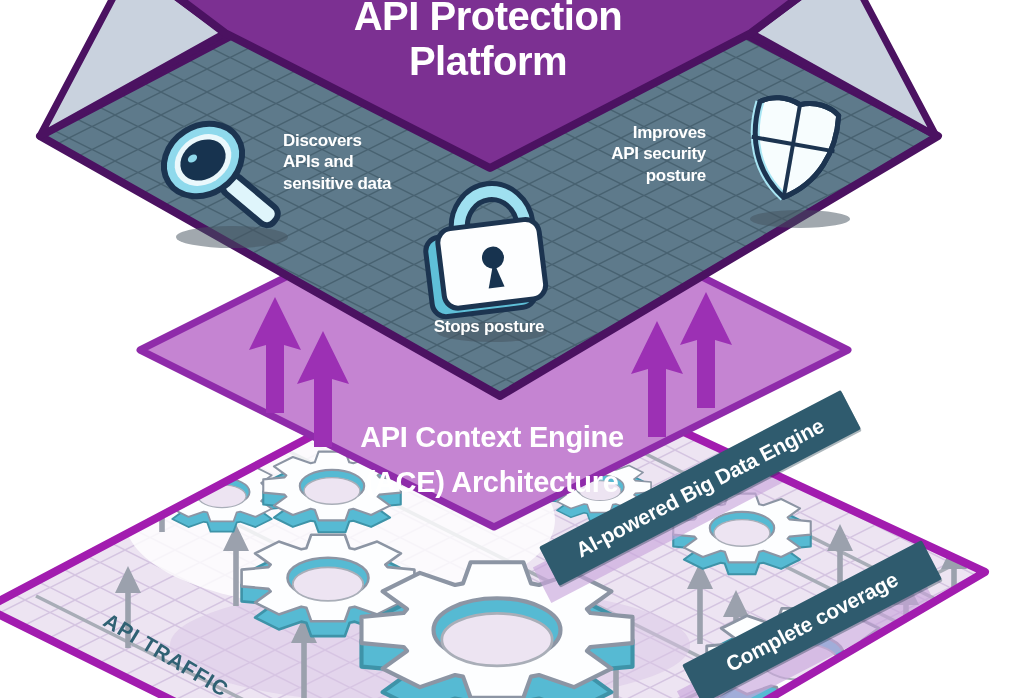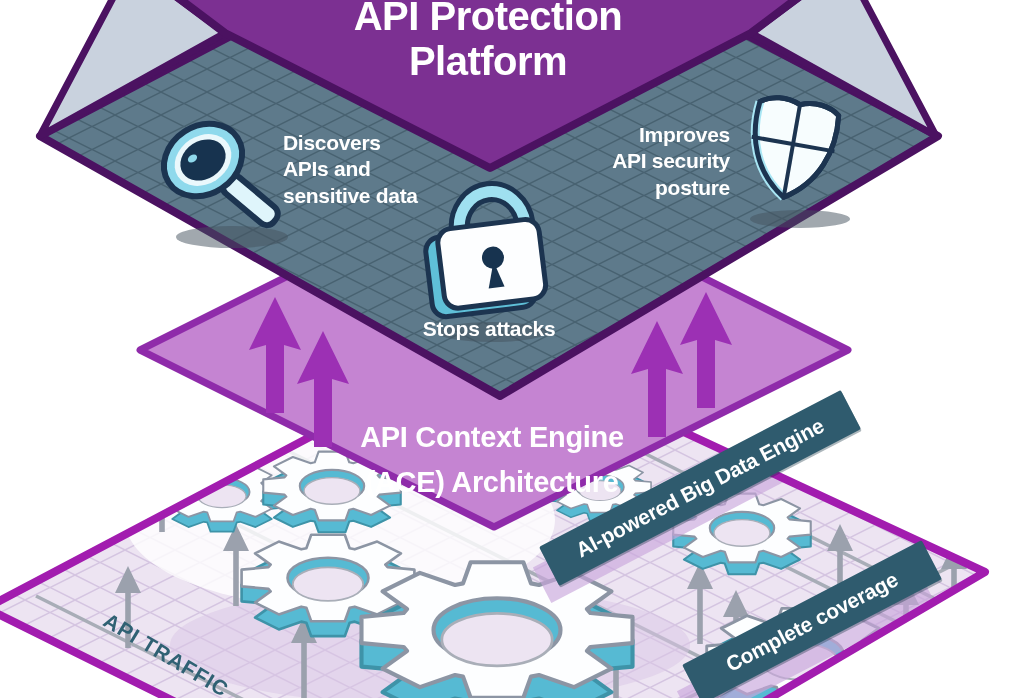--- a/index.html
+++ b/index.html
@@ -18,23 +18,23 @@
     color:#ffffff;
     white-space:pre-line;
     pointer-events:none;
   }
   .title{
     left:238px;top:-6px;width:500px;
     text-align:center;
     font-size:40px;line-height:1.12;
     letter-spacing:-0.5px;
   }
-  .feat{font-size:21px;line-height:1.26;letter-spacing:-0.3px;}
+  .feat{font-size:17px;line-height:1.26;letter-spacing:-0.3px;}
   .feat-discovers{left:283px;top:130px;width:170px;text-align:left;}
-  .feat-improves{left:530px;top:122px;width:200px;text-align:right;}
+  .feat-improves{left:506px;top:122px;width:200px;text-align:right;}
   .feat-stops{left:389px;top:316px;width:200px;text-align:center;}
   .ace{
     left:342px;top:415px;width:300px;text-align:center;
     font-size:29px;line-height:1.55;letter-spacing:-0.3px;
   }
   .ribbon{
     position:absolute;
     background:#2F5B6E;
     color:#ffffff;
     display:flex;align-items:center;justify-content:center;
@@ -196,21 +196,21 @@
     </g>
   </g>
 </svg>
 
 <div class="txt title">API Protection
 Platform</div>
 
 <div class="txt feat feat-discovers">Discovers
 APIs and
 sensitive data</div>
-<div class="txt feat feat-stops">Stops attacks</div>
+<div class="txt feat feat-stops">Stops posture</div>
 <div class="txt feat feat-improves">Improves
 API security
 posture</div>
 
 <div class="txt ace">API Context Engine
 (ACE) Architecture</div>
 
 <div class="ribbon ribbon1">AI-powered Big Data Engine</div>
 <div class="ribbon ribbon2">Complete coverage</div>
 

